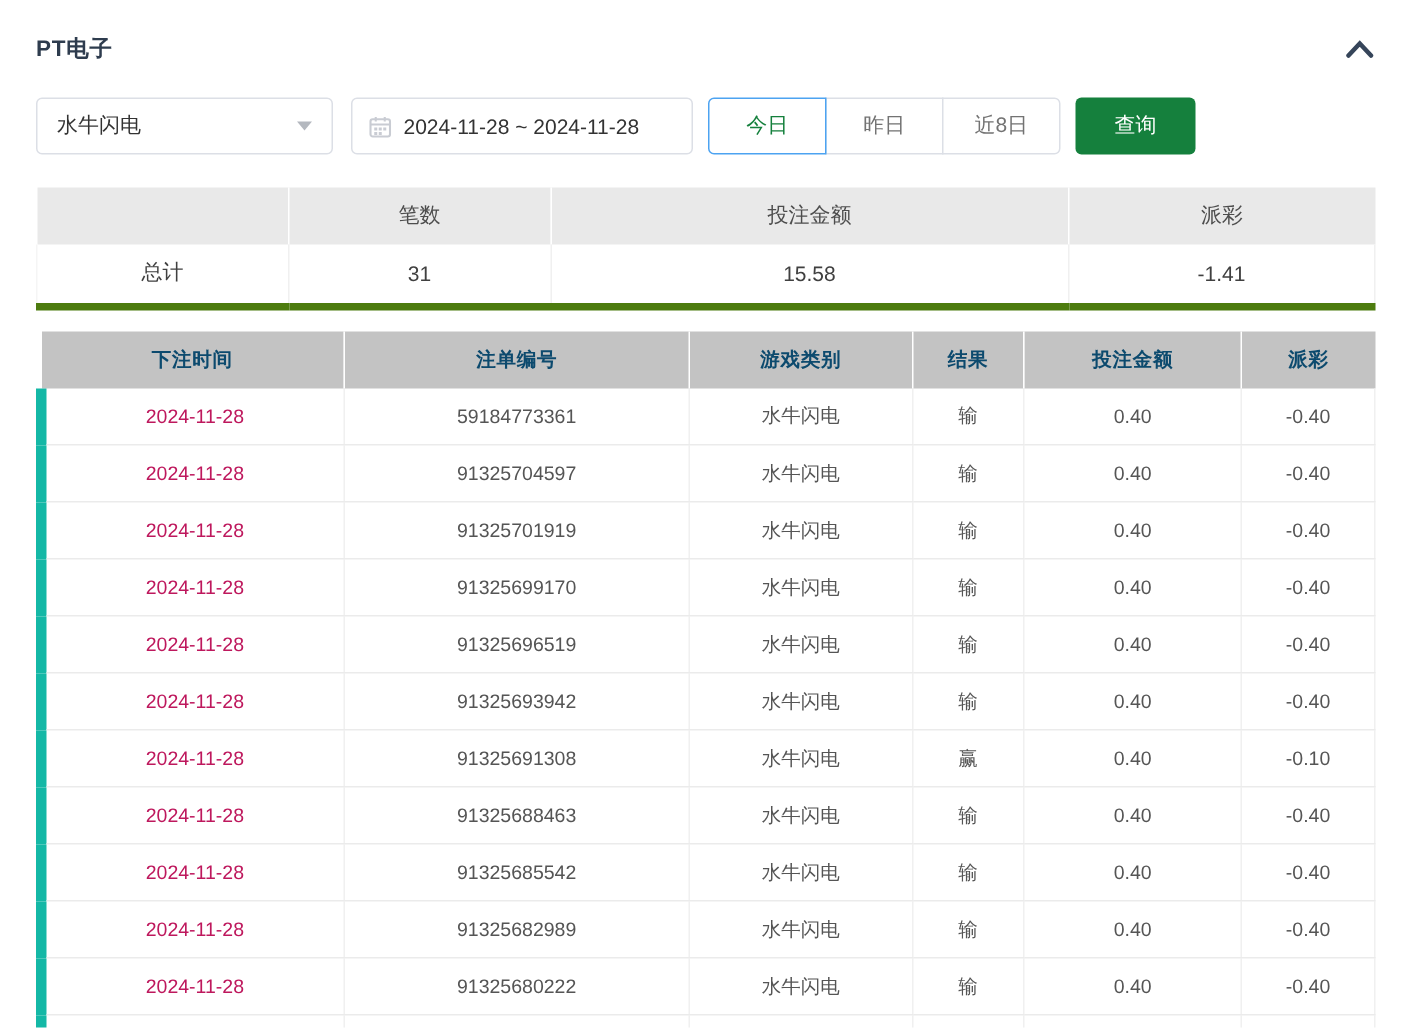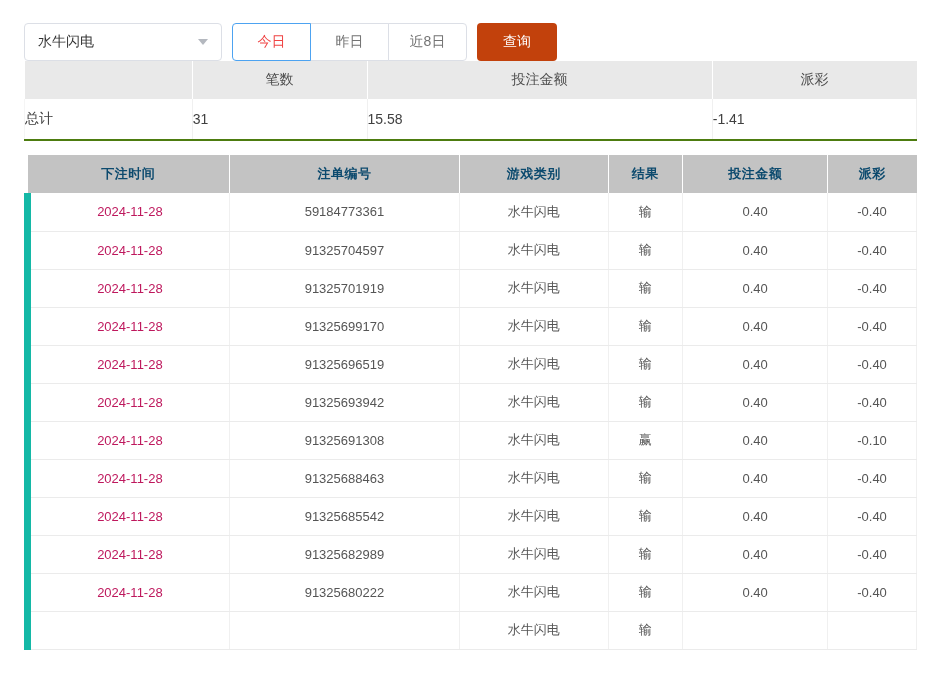--- a/index.html
+++ b/index.html
@@ -34,37 +34,37 @@
   }
   .date-box .cal-icon { margin-right:8px; flex:0 0 auto; display:flex; }
   .btn-group { margin-left:10px; display:flex; }
   .qbtn {
     width:79px; height:38px; background:#fff; border:1px solid #dcdfe6;
     font-size:14px; color:#737373; margin-left:-1px; cursor:pointer;
     font-family:inherit;
   }
   .qbtn:first-child { margin-left:0; border-radius:4px 0 0 4px; }
   .qbtn:last-child { border-radius:0 4px 4px 0; }
-  .qbtn.active { position:relative; z-index:2; border-color:#4da3f1; color:#ef4444; }
+  .qbtn.active { position:relative; z-index:2; border-color:#4da3f1; color:#15803d; }
   .query-btn {
-    margin-left:10px; width:80px; height:38px; background:#c2410c; color:#fff;
+    margin-left:10px; width:80px; height:38px; background:#15803d; color:#fff;
     border:none; border-radius:4px; font-size:14px; cursor:pointer; font-family:Liberation Serif, serif;
   }
 
   
   table { border-collapse:collapse; width:100%; table-layout:fixed; }
-  .summary-table { }
+  .summary-table { margin-top:22px; }
   .summary-table th {
     background:#e9e9e9; height:38px; font-weight:normal; font-size:14px; color:#4d4d4d;
     border-right:1px solid #fff; text-align:center;
   }
   .summary-table th:last-child { border-right:none; }
   .summary-table td {
-    height:41px; text-align:left; font-size:14px; color:#404040;
-    border-bottom:2px solid #4d7c0f; border-right:1px solid #f0f0f0;
+    height:41px; text-align:center; font-size:14px; color:#404040;
+    border-bottom:5px solid #4d7c0f; border-right:1px solid #f0f0f0;
   }
   .summary-table td:first-child { border-left:1px solid #f5f5f5; }
 
   
   .bet-table { margin-top:14px; }
   .bet-table th {
     background:#c3c3c3; height:38px; color:#0c4a6e; font-size:13px; font-weight:bold;
     border-right:1px solid #fff; text-align:center; letter-spacing:.5px;
   }
   .bet-table th:last-child { border-right:none; }
@@ -73,27 +73,53 @@
     border-bottom:1px solid #ebebeb; border-right:1px solid #f0f0f0;
   }
   .bet-table td:first-child { border-left:7px solid #14b8a6; color:#be185d; }
   .neg { color:#f15b5b; }
 </style>
 </head>
 <body>
 
 <div class="panel">
 
+  <div class="title-row">
+    <div class="panel-title">PT电子</div>
+    <button class="collapse-btn">
+      <span style="display:flex;">
+        <svg width="19" height="13" viewBox="0 0 19 13">
+          <polyline points="2,11 9.5,3 17,11" fill="none" stroke="#36455a" stroke-width="3" stroke-linecap="round" stroke-linejoin="miter"></polyline>
+        </svg>
+      </span>
+    </button>
+  </div>
 
   <div class="filter-row">
     <div class="select-box">
       <span>水牛闪电</span>
       <span class="caret-down"></span>
     </div>
 
+    <div class="date-box">
+      <span class="cal-icon">
+        <svg width="15" height="15" viewBox="0 0 15 15">
+          <rect x="1" y="2.5" width="13" height="11.5" rx="1.5" fill="none" stroke="#c9ccd3" stroke-width="1.4"></rect>
+          <line x1="1" y1="6" x2="14" y2="6" stroke="#c9ccd3" stroke-width="1.4"></line>
+          <line x1="4.5" y1="1" x2="4.5" y2="4" stroke="#c9ccd3" stroke-width="1.4"></line>
+          <line x1="10.5" y1="1" x2="10.5" y2="4" stroke="#c9ccd3" stroke-width="1.4"></line>
+          <rect x="3.5" y="8" width="2" height="2" fill="#c9ccd3"></rect>
+          <rect x="6.5" y="8" width="2" height="2" fill="#c9ccd3"></rect>
+          <rect x="9.5" y="8" width="2" height="2" fill="#c9ccd3"></rect>
+          <rect x="3.5" y="11" width="2" height="2" fill="#c9ccd3"></rect>
+          <rect x="6.5" y="11" width="2" height="2" fill="#c9ccd3"></rect>
+        </svg>
+      </span>
+      <span>2024-11-28 ~ 2024-11-28</span>
+    </div>
 
     <div class="btn-group">
       <button class="qbtn active">今日</button>
       <button class="qbtn">昨日</button>
       <button class="qbtn">近8日</button>
     </div>
 
     <button class="query-btn">查询</button>
   </div>
 

